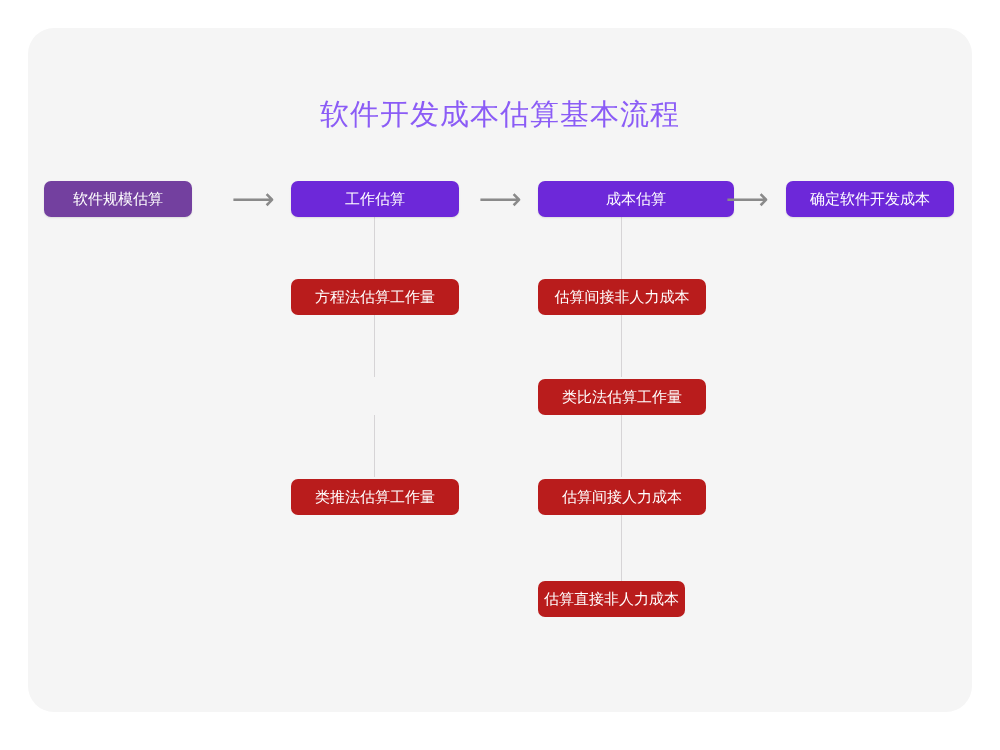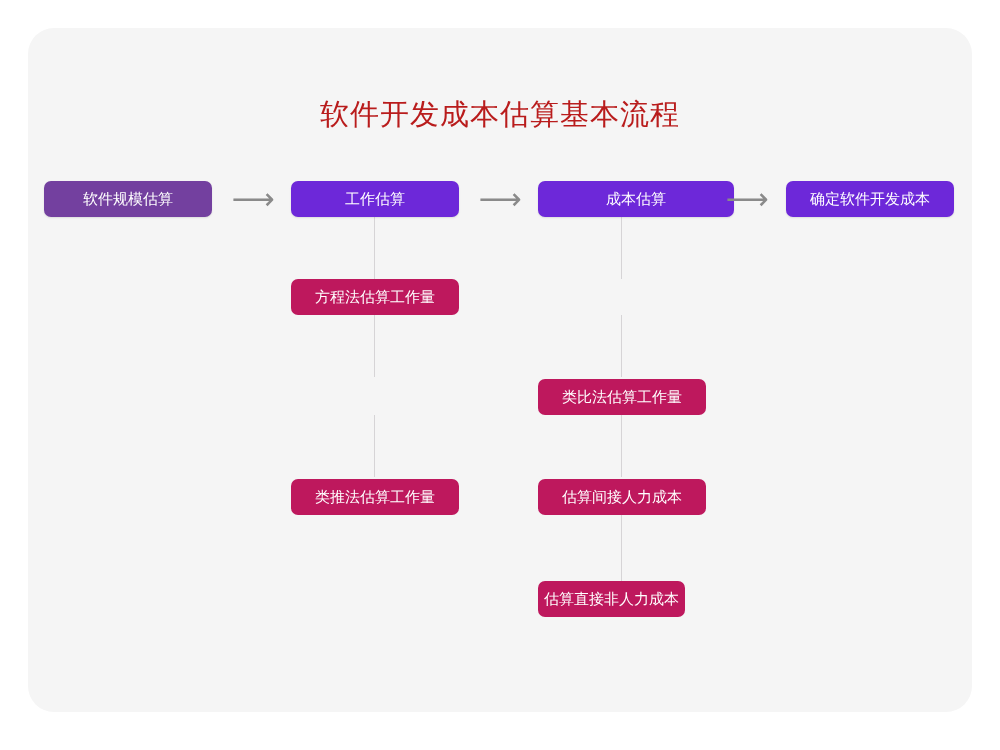--- a/index.html
+++ b/index.html
@@ -33,21 +33,21 @@
   }
 
   #diagram-title {
     position: absolute;
     left: 0;
     top: 92px;
     width: 1000px;
     text-align: center;
     font-size: 29px;
     line-height: 44px;
-    color: #b91c1c;
+    color: #8b5cf6;
     letter-spacing: 1px;
     white-space: nowrap;
   }
 
   
   .vline {
     position: absolute;
     width: 1px;
     background: #d6d4d6;
   }
@@ -69,21 +69,21 @@
   }
   .stage-box.alt {
     background: #6d28d9;
   }
 
   
   .sub-box {
     position: absolute;
     height: 36px;
     border-radius: 7px;
-    background: #be185d;
+    background: #b91c1c;
     color: #ffffff;
     font-size: 15px;
     display: flex;
     align-items: center;
     justify-content: center;
     white-space: nowrap;
     box-sizing: border-box;
   }
 
   
@@ -111,39 +111,40 @@
 
   <div class="vline" style="left:374px; top:217px; height:62px;"></div>
   <div class="vline" style="left:374px; top:315px; height:62px;"></div>
   <div class="vline" style="left:374px; top:415px; height:62px;"></div>
 
   <div class="vline" style="left:621px; top:217px; height:62px;"></div>
   <div class="vline" style="left:621px; top:315px; height:62px;"></div>
   <div class="vline" style="left:621px; top:415px; height:62px;"></div>
   <div class="vline" style="left:621px; top:515px; height:66px;"></div>
 
-  <div class="stage-box" style="left:44px; top:181px; width:168px;">软件规模估算</div>
+  <div class="stage-box" style="left:44px; top:181px; width:148px;">软件规模估算</div>
 
   <div class="arrow" style="left:222px; top:181px; width:62px;">⟶</div>
 
   <div class="stage-box alt" style="left:291px; top:181px; width:168px;">工作估算</div>
 
   <div class="arrow" style="left:469px; top:181px; width:62px;">⟶</div>
 
   <div class="stage-box alt" style="left:538px; top:181px; width:196px;">成本估算</div>
 
   <div class="arrow" style="left:716px; top:181px; width:62px;">⟶</div>
 
   <div class="stage-box alt" style="left:786px; top:181px; width:168px;">确定软件开发成本</div>
 
   <div class="sub-box" style="left:291px; top:279px; width:168px;">方程法估算工作量</div>
 
 
   <div class="sub-box" style="left:291px; top:479px; width:168px;">类推法估算工作量</div>
 
+  <div class="sub-box" style="left:538px; top:279px; width:168px;">估算间接非人力成本</div>
 
   <div class="sub-box" style="left:538px; top:379px; width:168px;">类比法估算工作量</div>
 
   <div class="sub-box" style="left:538px; top:479px; width:168px;">估算间接人力成本</div>
 
   <div class="sub-box" style="left:538px; top:581px; width:147px;">估算直接非人力成本</div>
 
 </div>
 
 </body></html>

